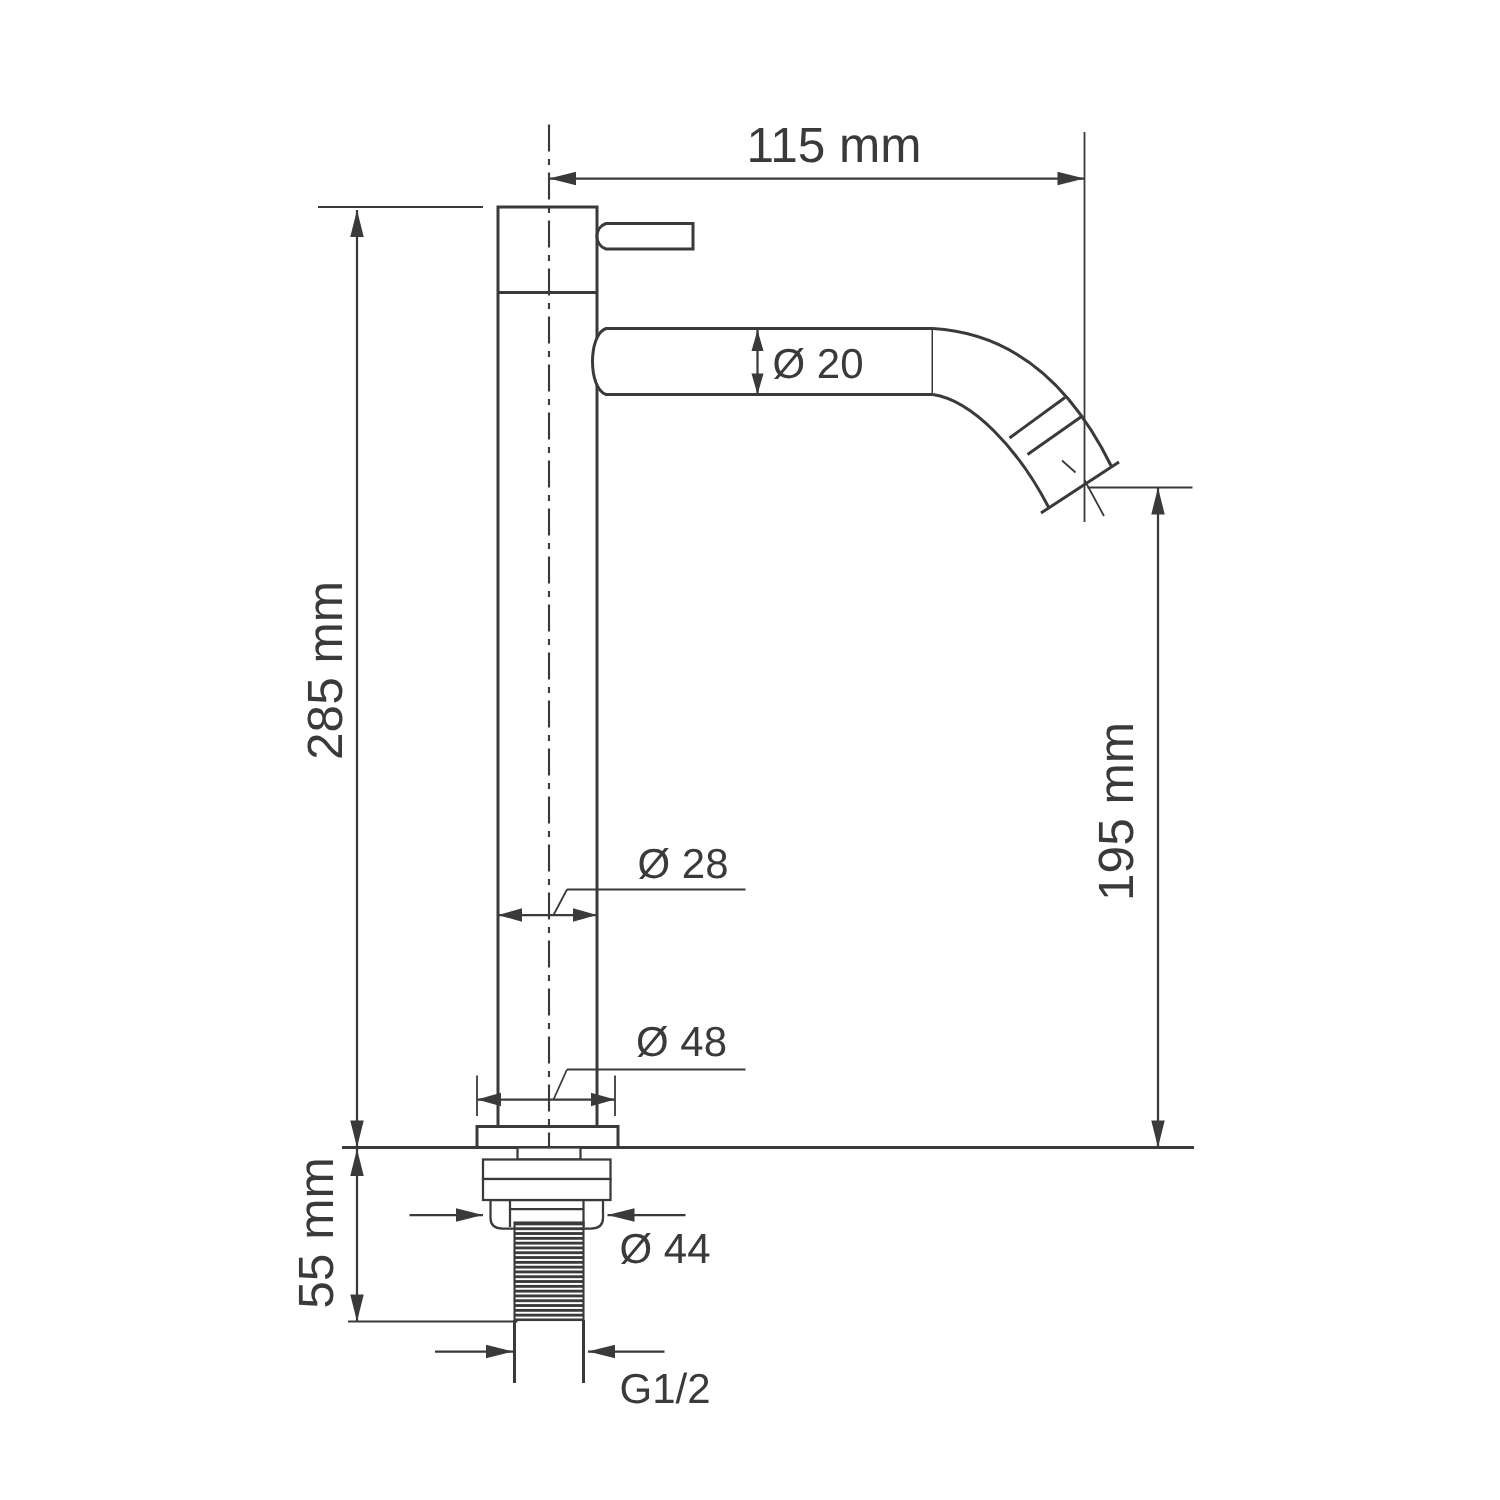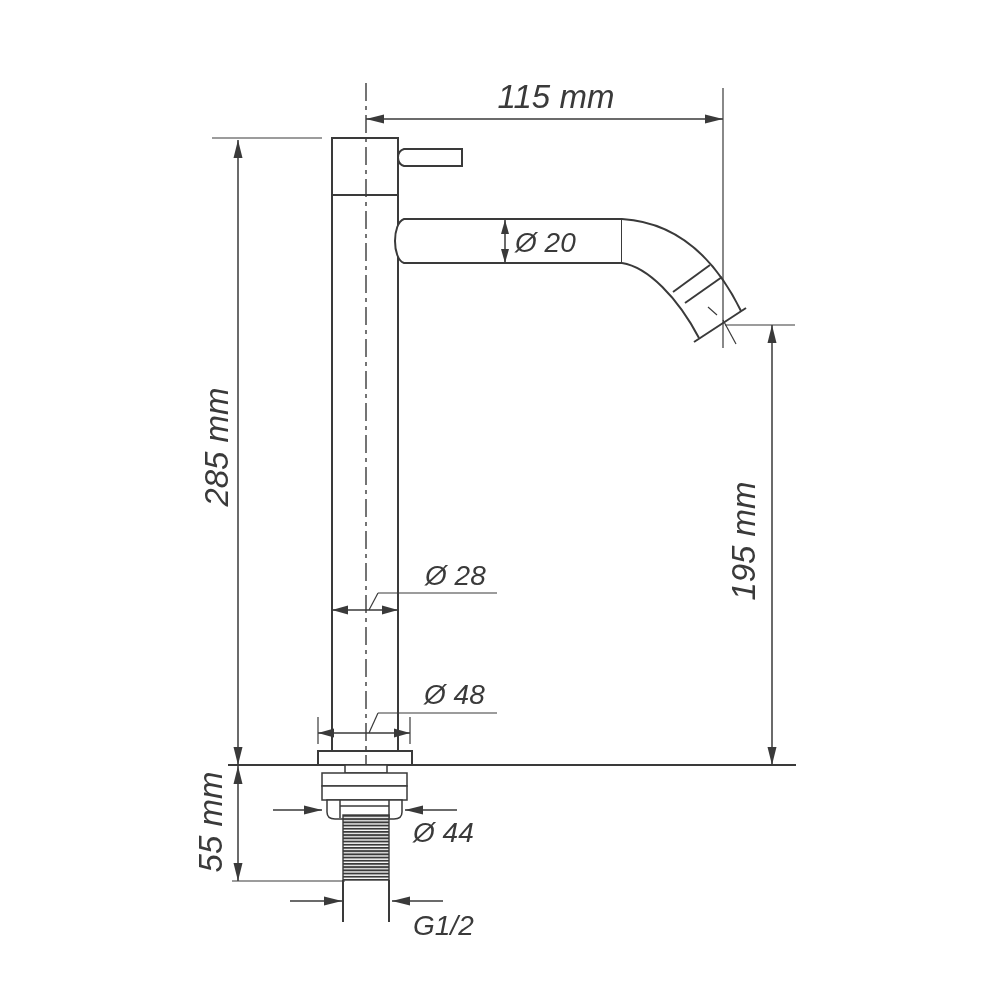--- a/index.html
+++ b/index.html
@@ -6,21 +6,20 @@
     margin: 0;
     padding: 0;
     background: #ffffff;
   }
   .canvas {
     position: relative;
     width: 1000px;
     height: 1000px;
     background: #ffffff;
     overflow: hidden;
-    font-style: italic;
   }
   svg { display: block; }
   
   .ln  { stroke: #3a3a3a; fill: none; stroke-linecap: butt; }
   .w2  { stroke-width: 2; }
   .w15 { stroke-width: 1.5; }
   .w12 { stroke-width: 1.2; }
   .fw  { fill: #ffffff; }
   .arr { fill: #3a3a3a; stroke: none; }
   .cl  { stroke: #3a3a3a; stroke-width: 1.4; fill: none;

